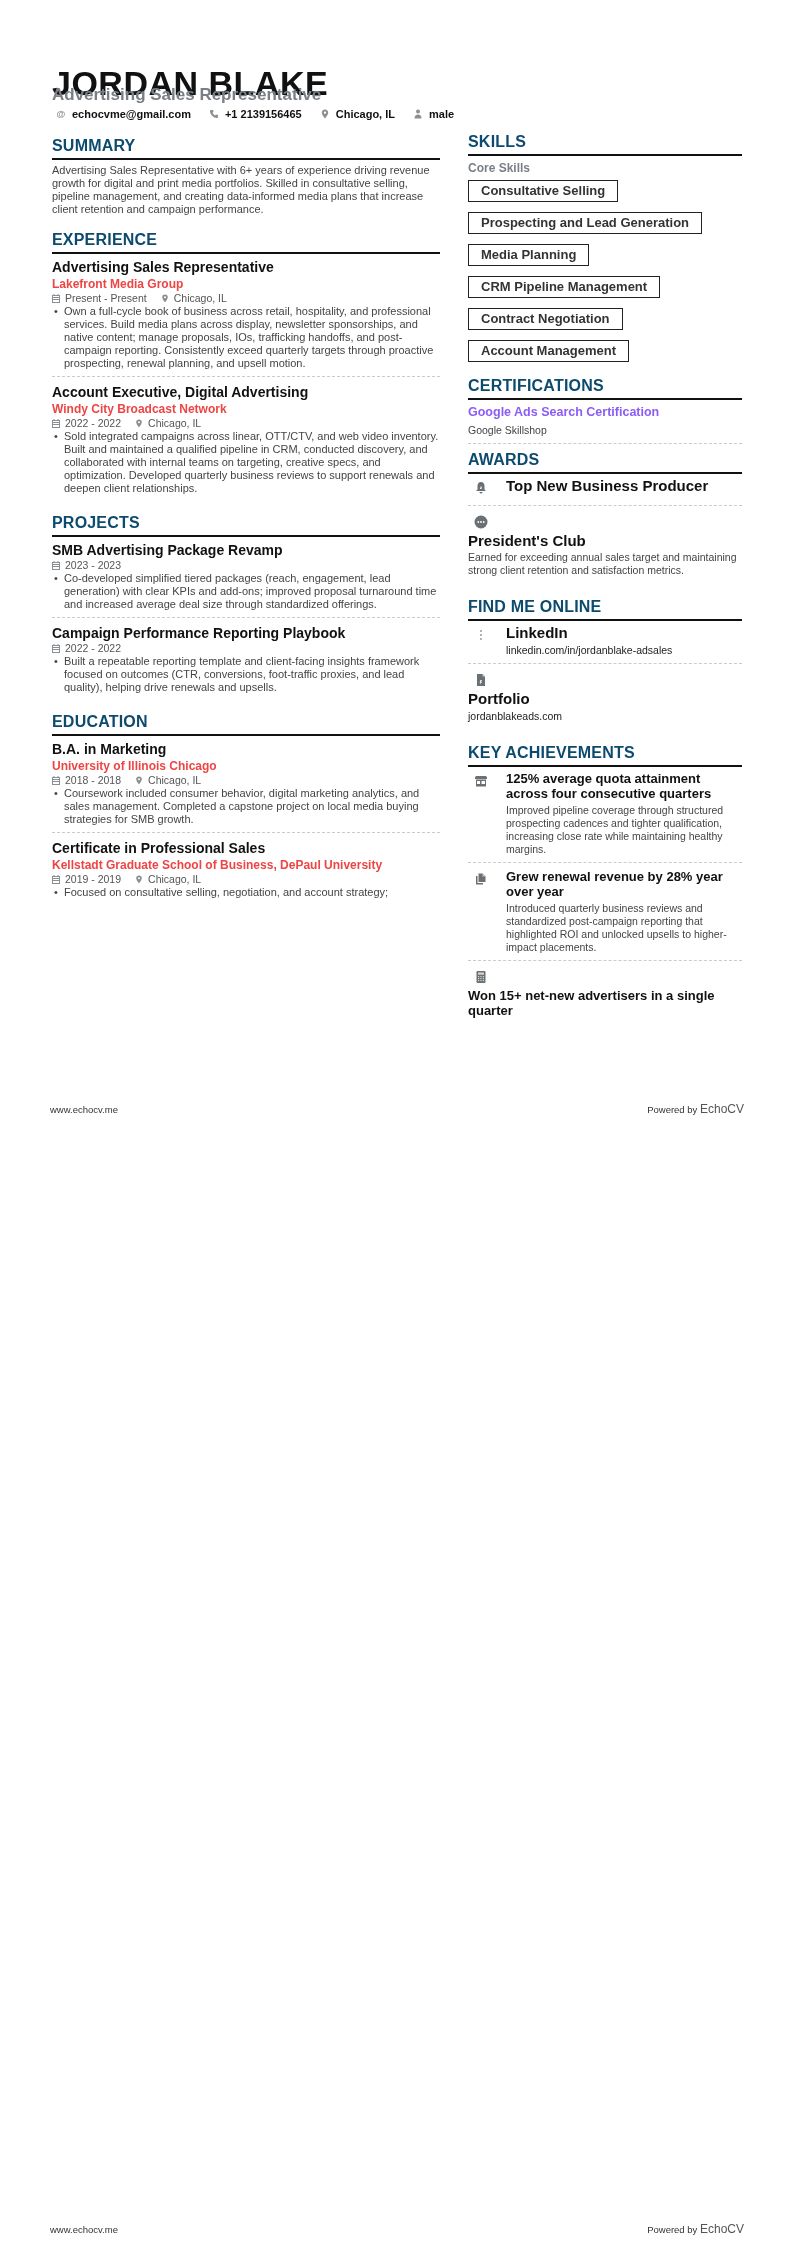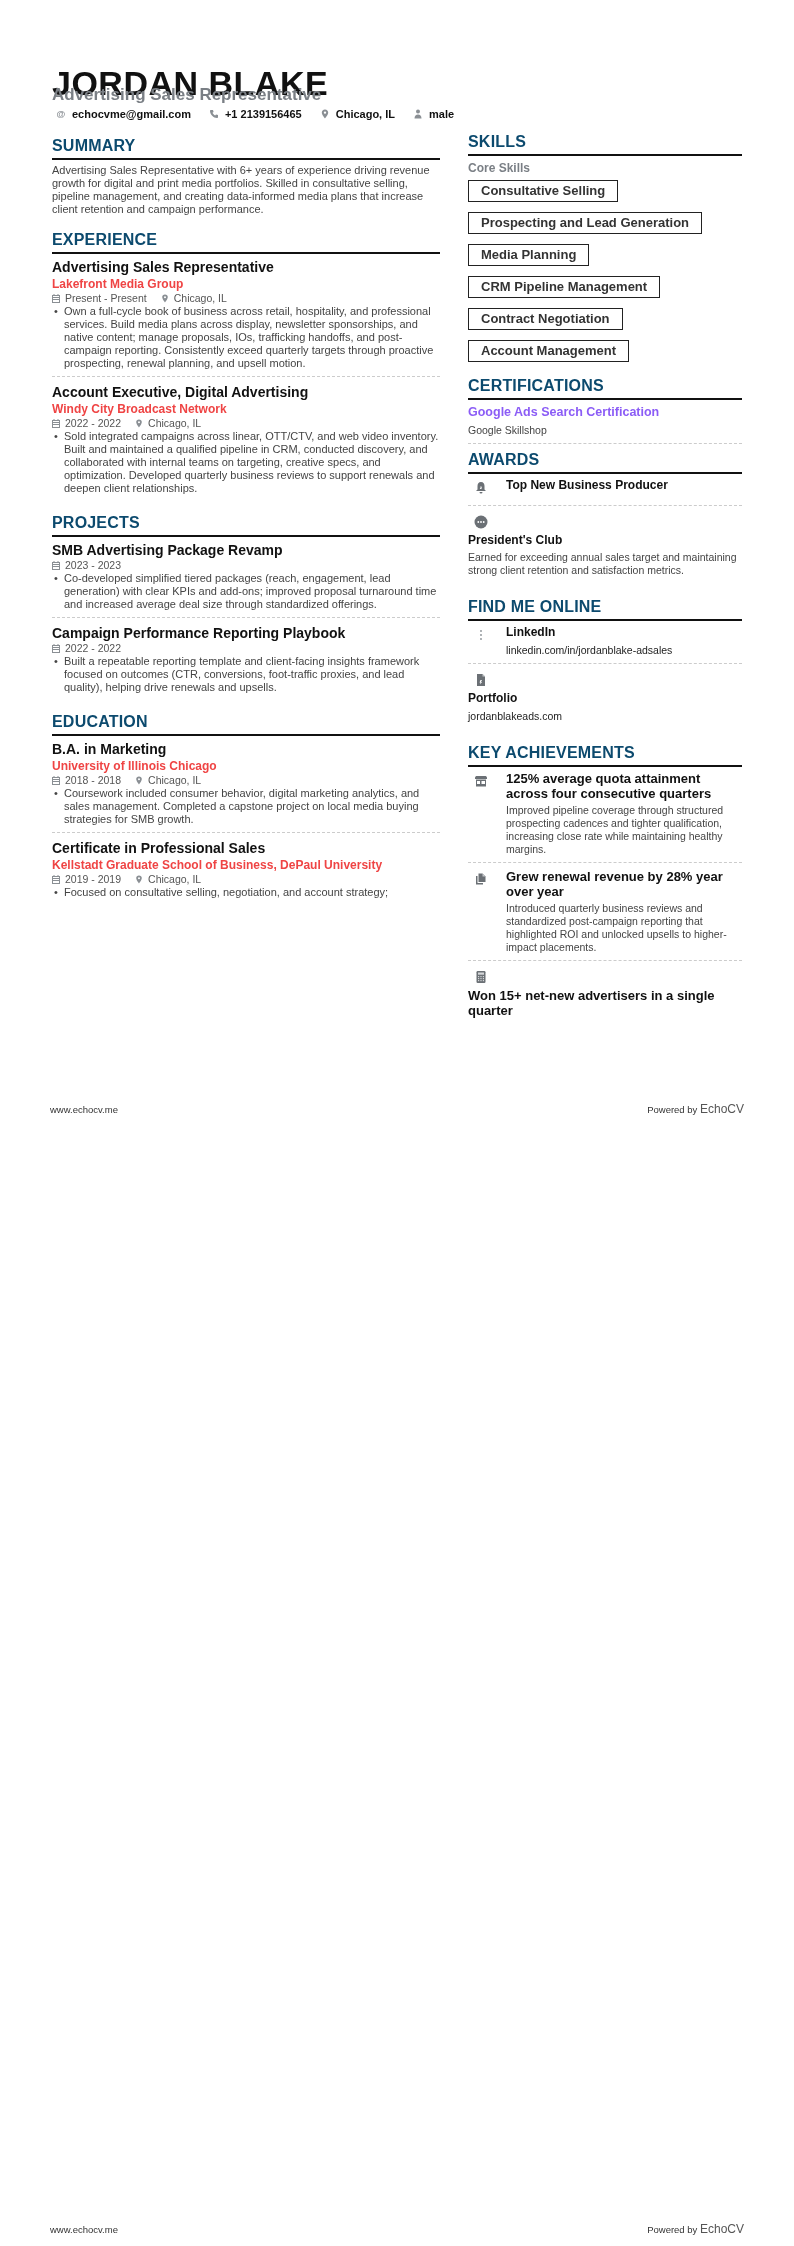--- a/index.html
+++ b/index.html
@@ -38,21 +38,21 @@
   .cert { padding-bottom: 6px; margin-bottom: 6px; border-bottom: 1px dashed #ccc; }
   .cert.last { border-bottom: none; margin-bottom: 14px; }
   .cert-t { font-size: 12.5px; font-weight: 700; color: #8b5cf6; line-height: 16px; }
   .cert-s { font-size: 10.5px; color: #444; line-height: 14px; margin-top: 3px; }
 
   .icon-item { display: flex; padding-bottom: 6px; margin-bottom: 6px; border-bottom: 1px dashed #ccc; }
   .icon-item.last { border-bottom: none; margin-bottom: 14px; flex-direction: column; }
   .icon-item .ib { width: 38px; flex: none; padding-top: 3px; padding-left: 6px; }
   .icon-item .ib svg { width: 14px; height: 14px; }
   .icon-item .it { flex: 1; }
-  .ii-t { font-size: 12px; font-weight: 700; color: #111; line-height: 15px; }
+  .ii-t { font-size: 15px; font-weight: 700; color: #111; line-height: 15px; }
   .ii-d { font-size: 10.5px; color: #444; line-height: 13px; margin-top: 3px; }
   .ii-l { font-size: 10.5px; color: #222; line-height: 13px; margin-top: 4px; }
 
   .ach-t { font-size: 13px; font-weight: 700; color: #111; line-height: 15px; }
 
   .footer { position: absolute; left: 50px; width: 694px; display: flex; justify-content: space-between; align-items: baseline; font-size: 9.5px; color: #333; }
   .footer .brand { font-size: 12px; color: #555; }
   .overflow-text { position: absolute; left: 506px; top: 1190px; width: 240px; font-size: 10.5px; line-height: 13px; color: #444; }
 </style>
 </head>

